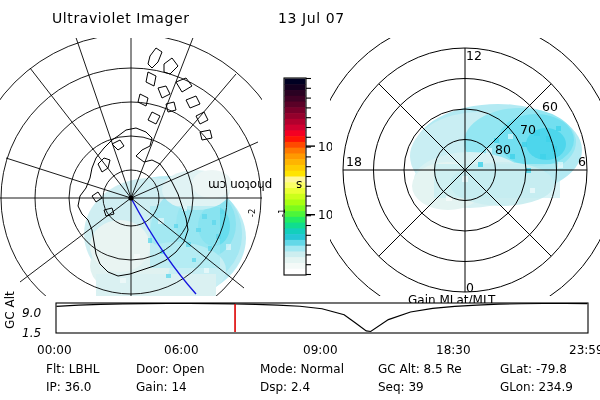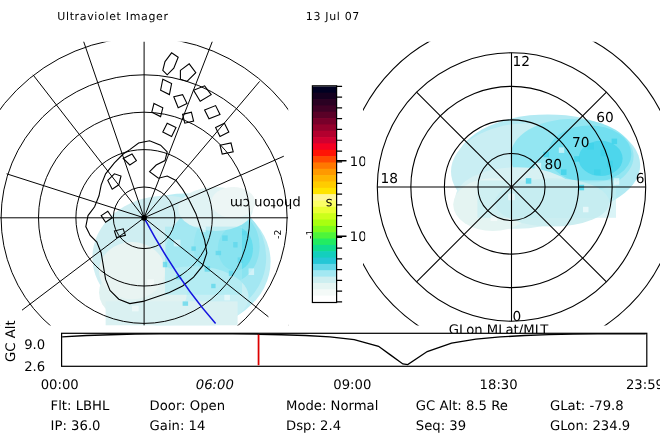--- a/index.html
+++ b/index.html
@@ -18,21 +18,21 @@
   #stage {
     position: relative;
     width: 600px;
     height: 400px;
   }
   .abs { position: absolute; }
 
   
   #header {
     top: 6px; left: 0; width: 540px; height: 26px;
-    font-size: 10px;
+    font-size: 14px;
     letter-spacing: 0.6px;
     white-space: pre;
   }
   #header .h-title { left: 52px; top: 4px; }
   #header .h-date  { left: 278px; top: 4px; }
   #header .h-time  { left: 430px; top: 4px; }
 
   
   #geo-panel  { left: 0px;   top: 38px; width: 262px; height: 258px; }
   #apex-panel { left: 330px; top: 38px; width: 270px; height: 258px; }
@@ -61,21 +61,21 @@
     left: 2px; top: 302px; width: 16px; height: 42px;
     font-size: 12px;
   }
   #alt-ylabel span {
     display: block;
     transform: rotate(-90deg);
     white-space: nowrap;
     transform-origin: center center;
     margin-top: 12px;
   }
-  .alt-tick { font-size: 12px; left: 22px; white-space: pre; }
+  .alt-tick { font-size: 12px; left: 22px; white-space: pre; font-style: italic; }
   .alt-tick.t-hi { top: 306px; }
   .alt-tick.t-lo { top: 326px; }
 
   
   #time-axis { left: 0; top: 343px; width: 528px; height: 16px; }
   .time-lab { position: absolute; font-size: 12px; white-space: pre; top: 0; }
 
   
   #status { left: 0; top: 362px; width: 600px; height: 38px; font-size: 12px; }
   .status-row { position: absolute; left: 12px; width: 600px; height: 18px; white-space: pre; }
@@ -339,39 +339,39 @@
       </g>
 
       <g font-family="DejaVu Sans, sans-serif" font-size="12.5" fill="#000000">
         <text x="212" y="73">60</text>
         <text x="190" y="96">70</text>
         <text x="165" y="116">80</text>
       </g>
     </svg>
   </div>
 
-  <div id="alt-title-right" class="abs">GLon MLat/MLT</div>
+  <div id="alt-title-right" class="abs">Gain MLat/MLT</div>
 
   <div id="alt-ylabel" class="abs">
     <span>GC Alt</span>
   </div>
   <div class="abs alt-tick t-hi">9.0</div>
-  <div class="abs alt-tick t-lo">2.6</div>
+  <div class="abs alt-tick t-lo">1.5</div>
 
   <div id="alt-strip" class="abs">
     <svg width="600" height="58" viewBox="0 0 600 58">
       <rect x="56" y="11" width="532" height="30" fill="#ffffff" stroke="#000000" stroke-width="1.1"></rect>
       <polyline id="alt-trace" fill="none" stroke="#000000" stroke-width="1.2" points="56.50,14.32 78.63,13.03 100.75,12.31 122.88,11.82 145.00,11.58 167.13,11.50 189.25,11.50 211.38,11.58 233.50,11.82 235.05,11.90 255.63,12.31 277.75,13.03 299.88,14.24 322.00,16.74 344.13,22.78 355.19,30.83 366.25,38.89 370.68,39.49 388.38,27.61 410.50,19.96 432.63,16.33 454.75,14.32 476.88,13.03 499.00,12.22 521.13,11.74 543.25,11.50 565.38,11.50 587.06,11.58"></polyline>
       <line id="alt-marker" stroke="#dd0000" stroke-width="1.6" x1="235.04874999999998" x2="235.04874999999998" y1="12" y2="40"></line>
     </svg>
   </div>
 
   <div id="time-axis" class="abs">
       <div class="time-lab" style="left: 37px;">00:00</div>
-      <div class="time-lab" style="left: 178px; font-style: italic;">06:00</div>
+      <div class="time-lab" style="left: 164px;">06:00</div>
       <div class="time-lab" style="left: 303px;">09:00</div>
       <div class="time-lab" style="left: 436px;">18:30</div>
       <div class="time-lab" style="left: 569px;">23:59</div>
     </div>
 
   <div id="status" class="abs">
     <div class="status-row r0"><span class="status-cell" style="left: 34px;"><span>Flt: </span><span>LBHL</span></span><span class="status-cell" style="left: 124px;"><span>Door: </span><span>Open</span></span><span class="status-cell" style="left: 248px;"><span>Mode: </span><span>Normal</span></span><span class="status-cell" style="left: 366px;"><span>GC Alt: </span><span>8.5 Re</span></span><span class="status-cell" style="left: 488px;"><span>GLat: </span><span>-79.8</span></span></div>
     <div class="status-row r1"><span class="status-cell" style="left: 34px;"><span>IP: </span><span>36.0</span></span><span class="status-cell" style="left: 124px;"><span>Gain: </span><span>14</span></span><span class="status-cell" style="left: 248px;"><span>Dsp: </span><span>2.4</span></span><span class="status-cell" style="left: 366px;"><span>Seq: </span><span>39</span></span><span class="status-cell" style="left: 488px;"><span>GLon: </span><span>234.9</span></span></div>
   </div>
 

